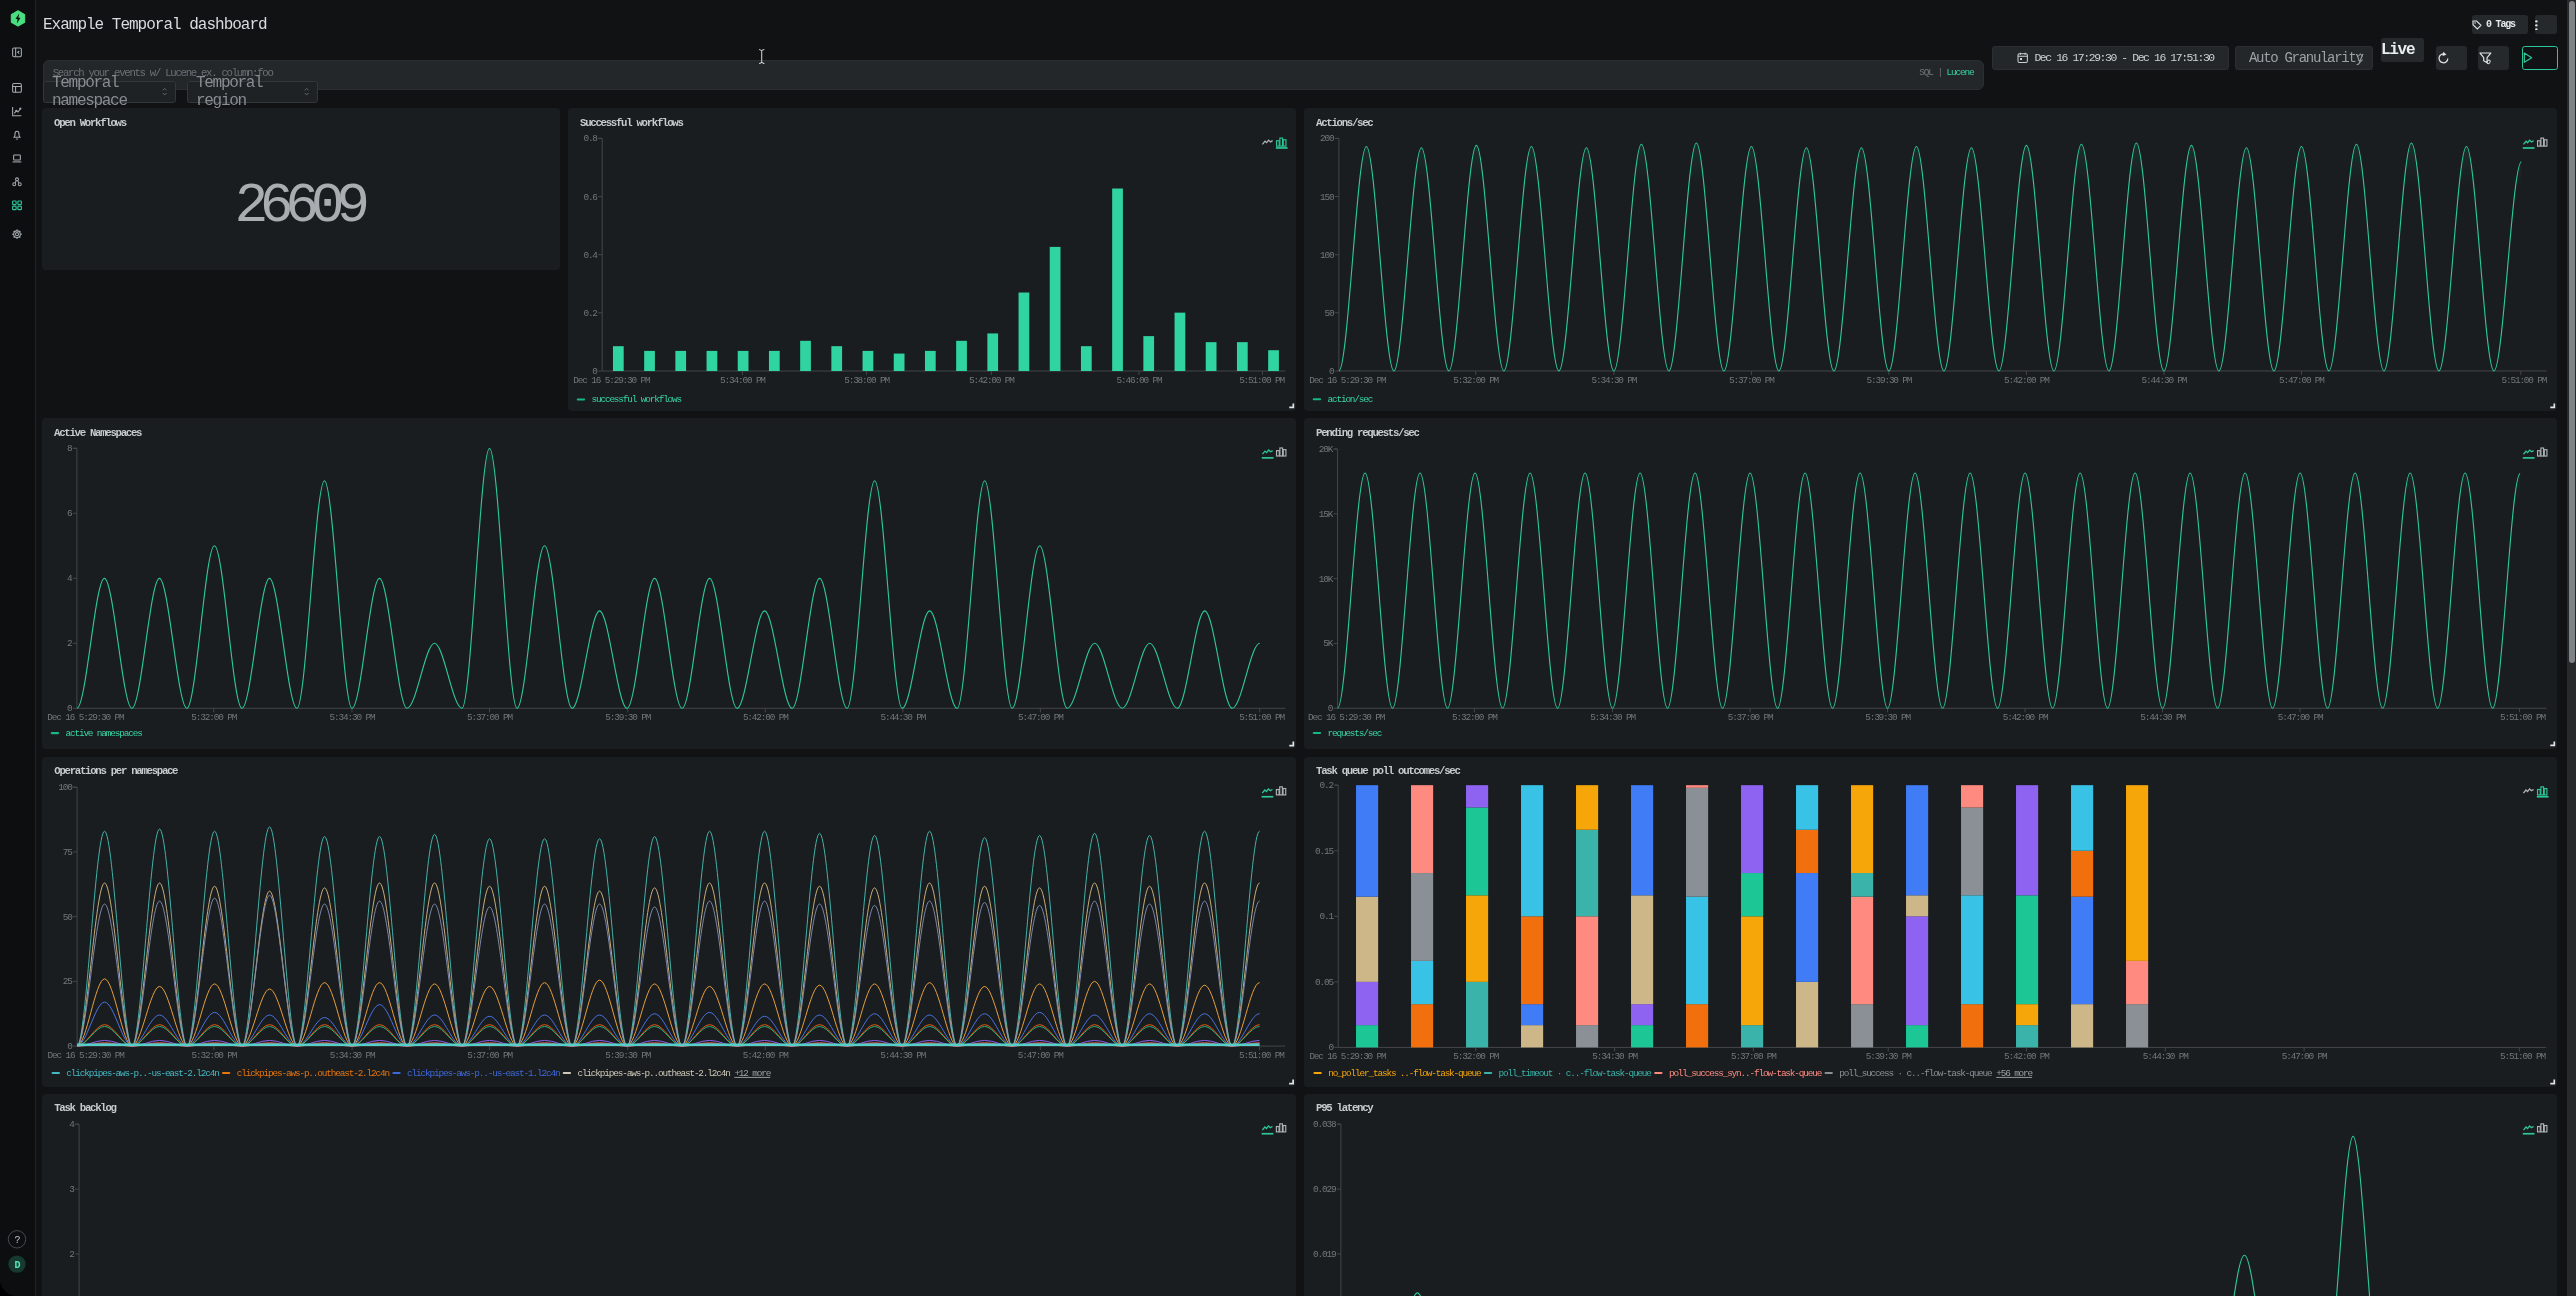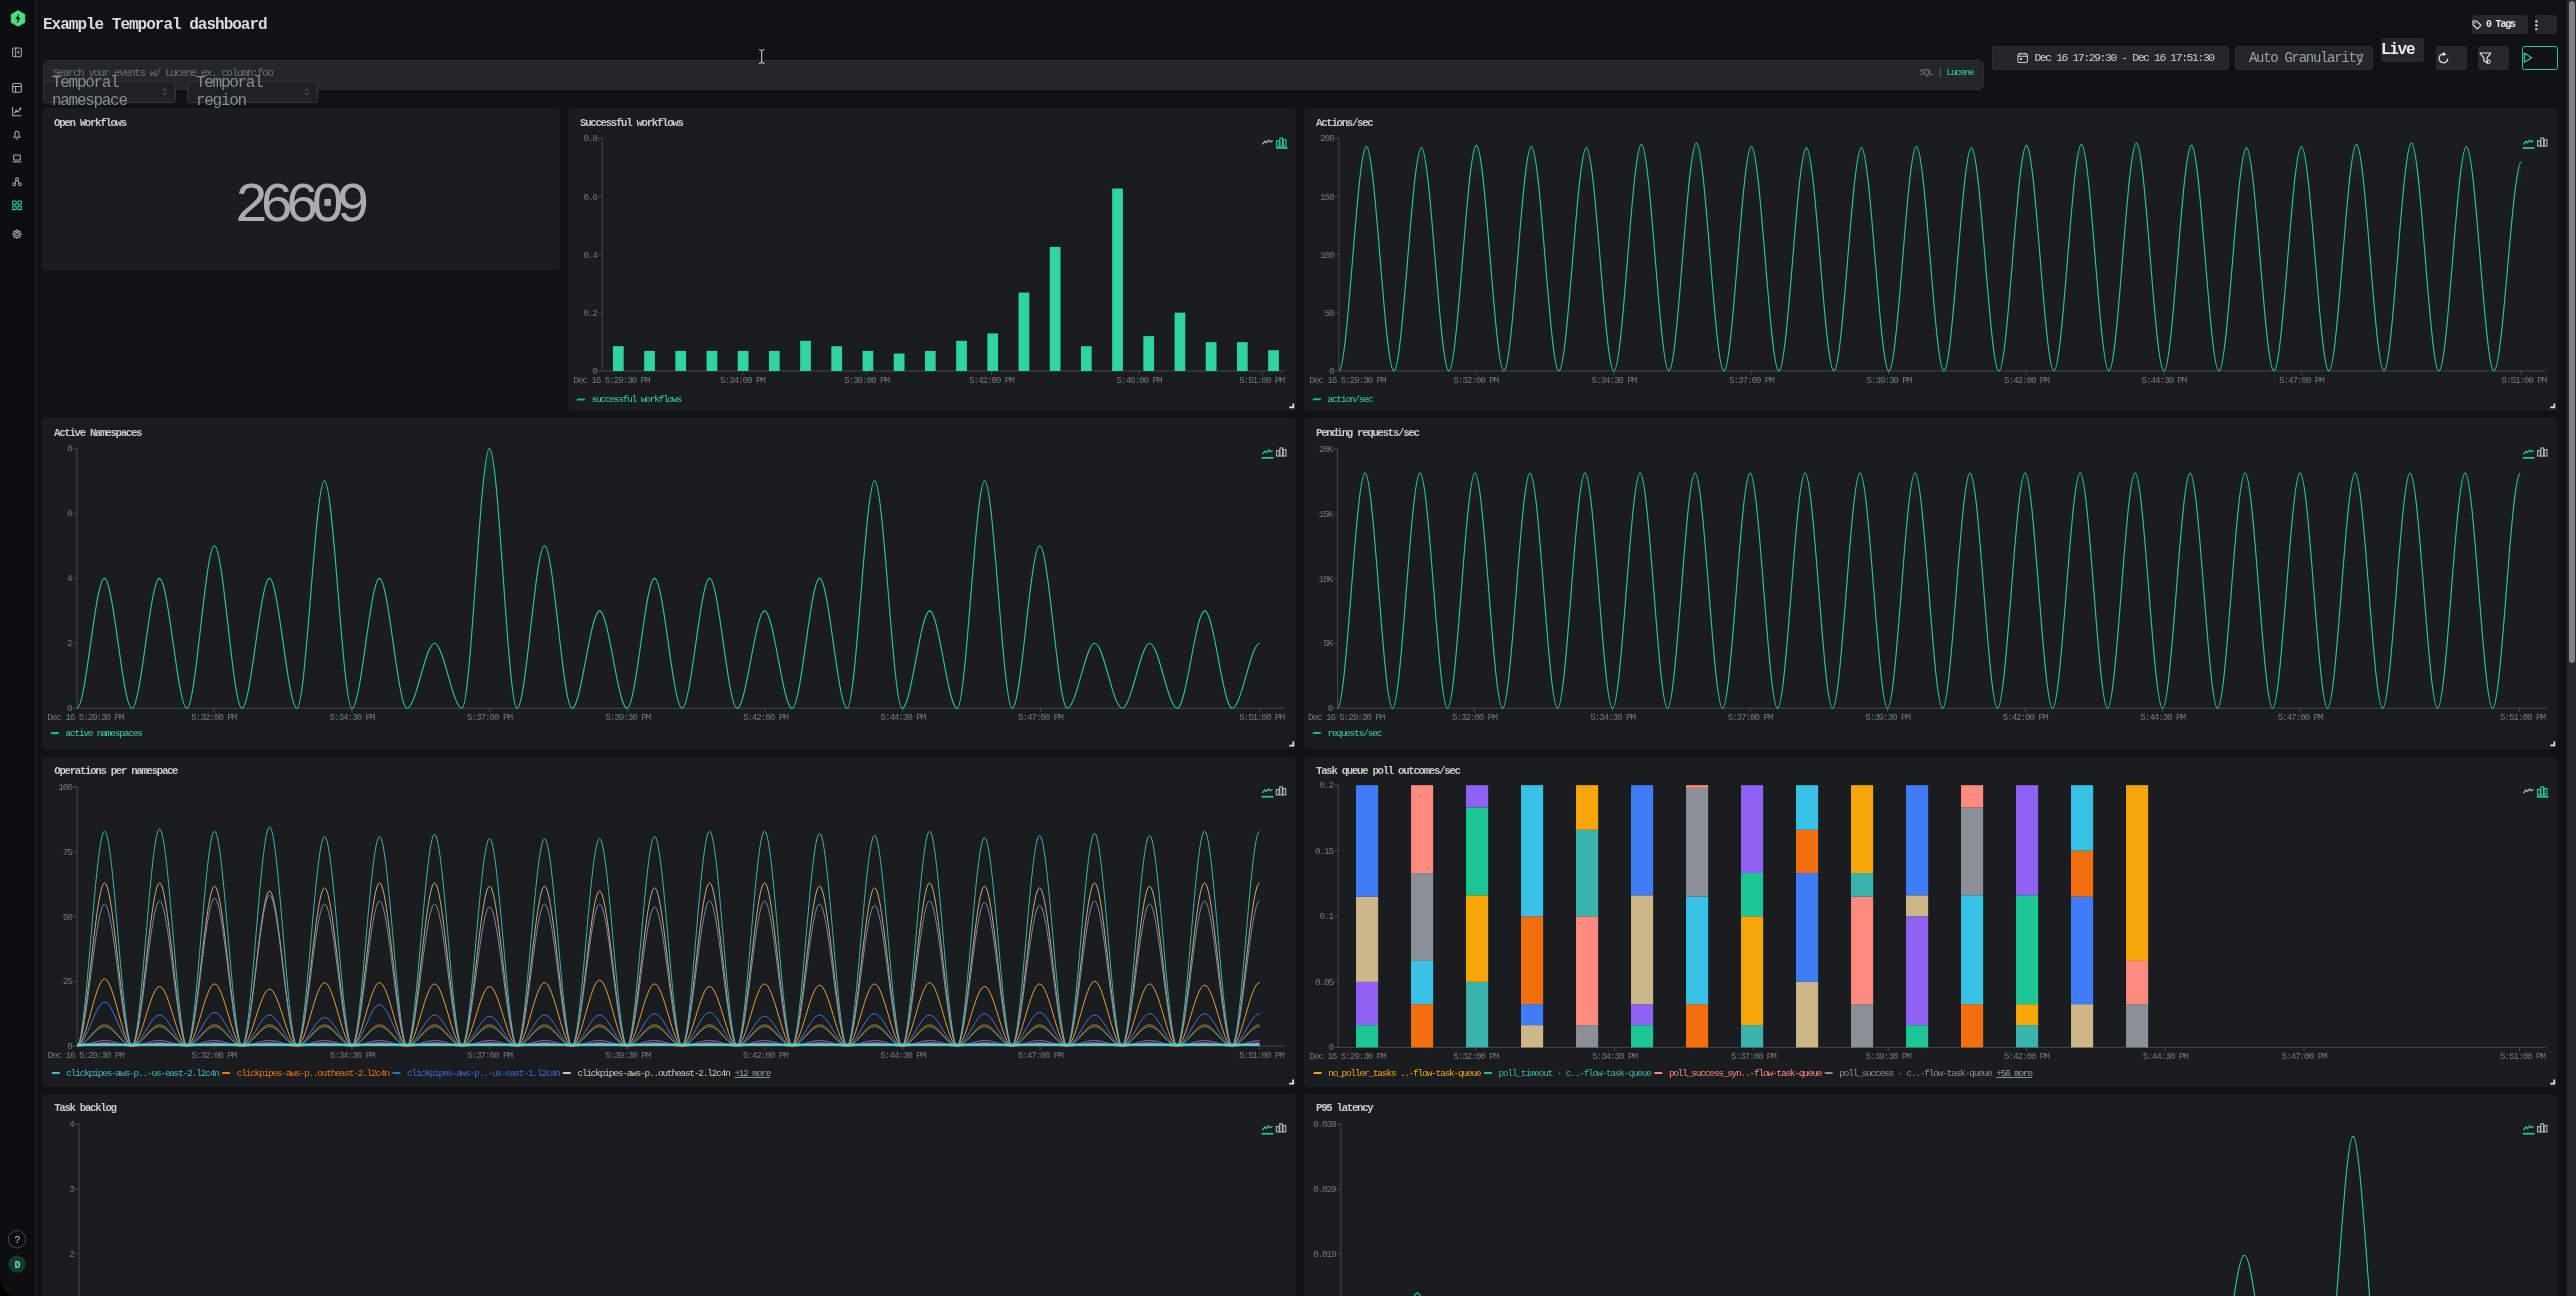--- a/index.html
+++ b/index.html
@@ -1,18 +1,18 @@
 <!DOCTYPE html>
 <html style="font-size:10.7px"><head><meta charset="utf-8"><style>
 
 *{margin:0;padding:0;box-sizing:border-box}
 body{width:2576px;height:1297px;background:#000;font-family:"Liberation Mono", monospace;overflow:hidden}
 .app{position:fixed;inset:0;background:#101214;border-radius:0 0 0 17.4px;overflow:hidden}
 .sidebar{position:absolute;left:0;top:0;width:36px;height:100%;background:#0c0e0f;border-right:0.7px solid #202326}
-.title{position:absolute;left:43px;top:16px;font-size:16px;letter-spacing:-1px;color:#d9dcde;font-weight:bold}
+.title{position:absolute;left:43px;top:16px;font-size:16px;letter-spacing:-1px;color:#d9dcde;font-weight:normal}
 .btn{position:absolute;background:#26292c;border-radius:2.7px;color:#e6e9eb;display:flex;align-items:center;justify-content:flex-start}
 .search{position:absolute;left:43px;top:60px;width:1941px;height:30px;background:#24272a;border-radius:6px;border:0.7px solid #2c2f32}
 .ph{position:absolute;left:8.7px;top:6px;font-size:10.7px;letter-spacing:-1.3px;color:#6a7076}
 .sel{position:absolute;top:81px;height:21.5px;background:#1f2225;border:0.7px solid #33373a;border-radius:2.7px;color:#878d93;font-size:16px;letter-spacing:-1.3px;display:flex;align-items:center;padding:0 8px}
 .panel{position:absolute;background:#1a1d1f;border-radius:4px}
 .scrolltrack{position:absolute;right:0;top:0;width:8.7px;height:100%;background:#27292b}
 .scrollthumb{position:absolute;right:1.3px;top:1.3px;width:6px;height:662px;background:#7f8386;border-radius:3.4px}
 .cursor{position:absolute;left:757px;top:48px;width:9.4px;height:17px}
 
 </style></head><body>

